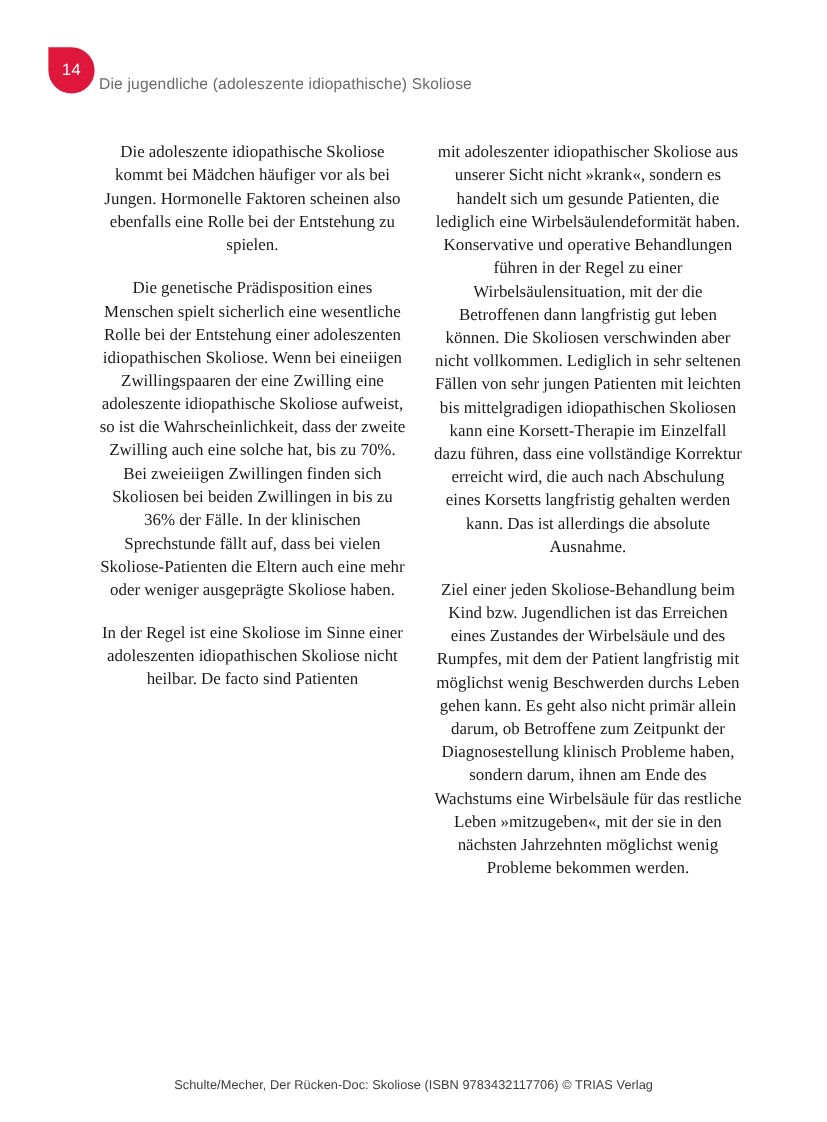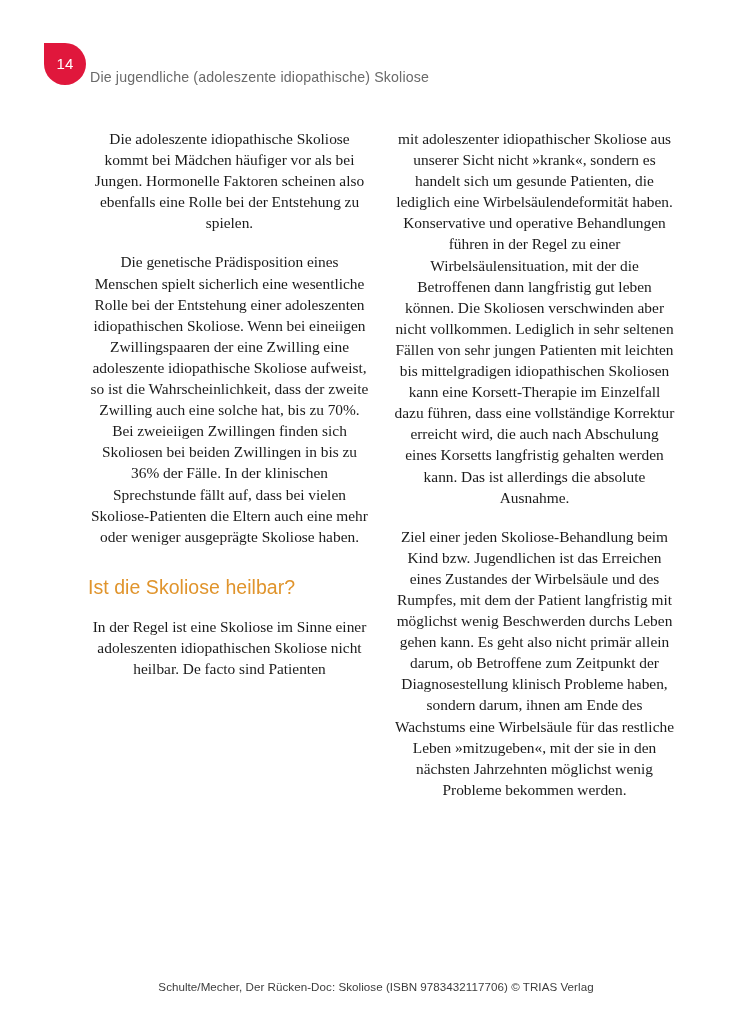--- a/index.html
+++ b/index.html
@@ -115,21 +115,20 @@
   <div class="running-head">
     <div class="folio-badge" style="background: rgb(224, 23, 60);">14</div>
     <div class="running-head-title">Die jugendliche (adoleszente idiopathische) Skoliose</div>
   </div>
 
   <div class="columns">
 
     <div class="col">
       <p>Die adoleszente idiopathische Skoliose kommt bei Mädchen häufiger vor als bei Jungen. Hormonelle Faktoren scheinen also ebenfalls eine Rolle bei der Entstehung zu spielen.</p>
       <p>Die genetische Prädisposition eines Menschen spielt sicherlich eine wesentliche Rolle bei der Entstehung einer adoleszenten idiopathischen Skoliose. Wenn bei eineiigen Zwillingspaaren der eine Zwilling eine adoleszente idiopathische Skoliose aufweist, so ist die Wahrscheinlichkeit, dass der zweite Zwilling auch eine solche hat, bis zu 70%. Bei zweieiigen Zwillingen finden sich Skoliosen bei beiden Zwillingen in bis zu 36% der Fälle. In der klinischen Sprechstunde fällt auf, dass bei vielen Skoliose-Patienten die Eltern auch eine mehr oder weniger ausgeprägte Skoliose haben.</p>
-      <h2 class="section-heading" style="color: rgb(224, 148, 44);">Ist die Skoliose heilbar?</h2>
       <p>In der Regel ist eine Skoliose im Sinne einer adoleszenten idiopathischen Skoliose nicht heilbar. De facto sind Patienten</p>
     </div>
 
     <div class="col">
       <p>mit adoleszenter idiopathischer Skoliose aus unserer Sicht nicht »krank«, sondern es handelt sich um gesunde Patienten, die lediglich eine Wirbelsäulendeformität haben. Konservative und operative Behandlungen führen in der Regel zu einer Wirbelsäulensituation, mit der die Betroffenen dann langfristig gut leben können. Die Skoliosen verschwinden aber nicht vollkommen. Lediglich in sehr seltenen Fällen von sehr jungen Patienten mit leichten bis mittelgradigen idiopathischen Skoliosen kann eine Korsett-Therapie im Einzelfall dazu führen, dass eine vollständige Korrektur erreicht wird, die auch nach Abschulung eines Korsetts langfristig gehalten werden kann. Das ist allerdings die absolute Ausnahme.</p>
       <p>Ziel einer jeden Skoliose-Behandlung beim Kind bzw. Jugendlichen ist das Erreichen eines Zustandes der Wirbelsäule und des Rumpfes, mit dem der Patient langfristig mit möglichst wenig Beschwerden durchs Leben gehen kann. Es geht also nicht primär allein darum, ob Betroffene zum Zeitpunkt der Diagnosestellung klinisch Probleme haben, sondern darum, ihnen am Ende des Wachstums eine Wirbelsäule für das restliche Leben »mitzugeben«, mit der sie in den nächsten Jahrzehnten möglichst wenig Probleme bekommen werden.</p>
     </div>
 
   </div>
 

